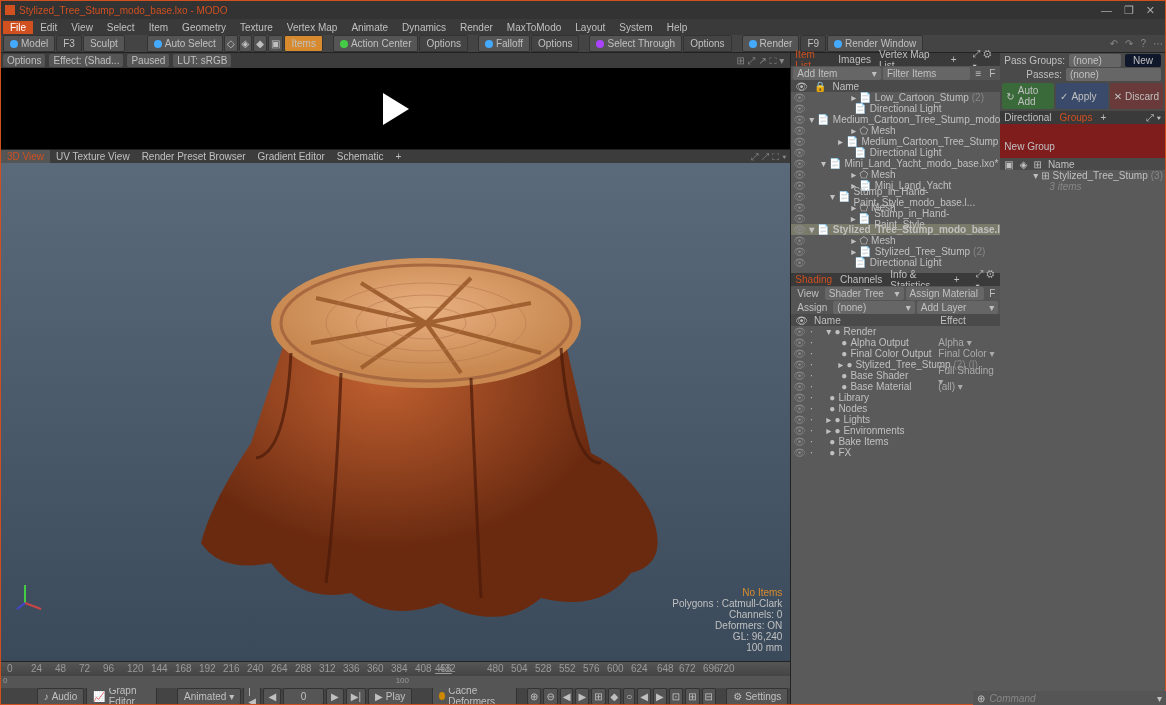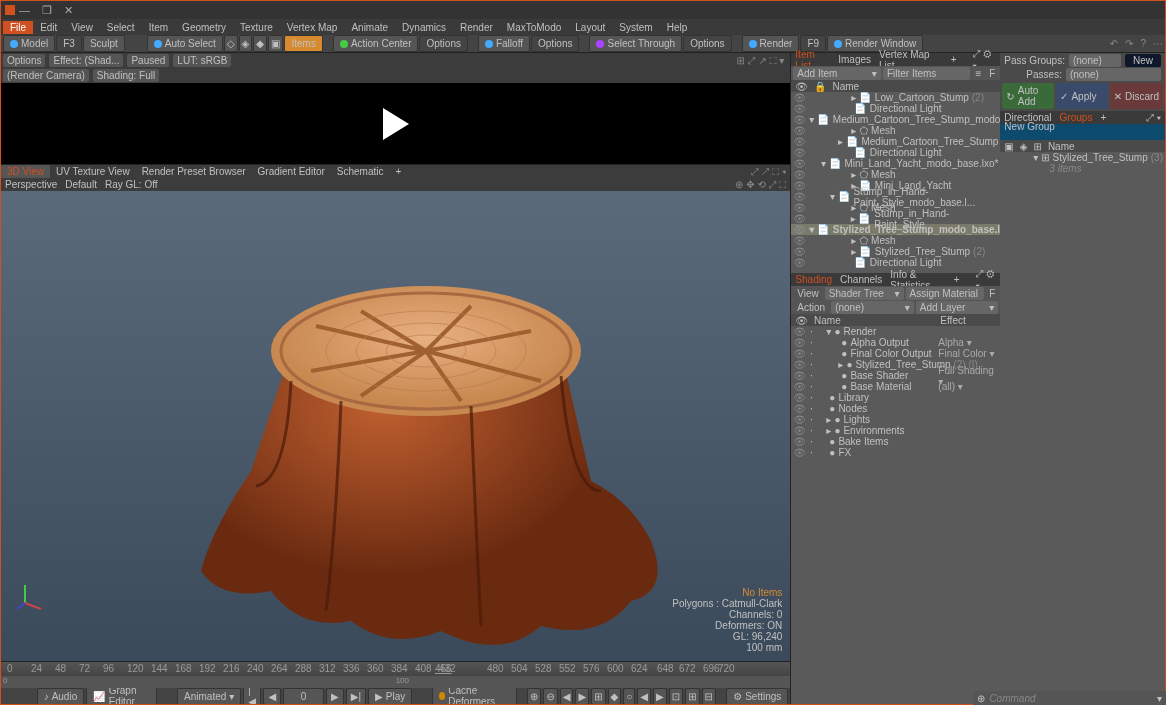--- a/index.html
+++ b/index.html
@@ -51,20 +51,21 @@
 .colbtns{display:flex;gap:2px;padding:2px}
 .cbtn{flex:1;padding:2px 4px;border-radius:2px;font-size:9px;display:flex;align-items:center;gap:3px;cursor:pointer}
 .cbtn.g{background:#3a6a3a}.cbtn.b{background:#3a4a6a}.cbtn.r{background:#6a3a3a}
 .cmdbar{position:absolute;bottom:0;right:0;width:193px;height:14px;background:#555;display:flex;align-items:center;padding:0 4px;gap:4px;font-size:9px}
 </style>
 </head>
 <body>
 
 <div class="titlebar">
 <span class="icon"></span>
+<span class="title">Stylized_Tree_Stump_modo_base.lxo - MODO</span>
 <div class="winbtns">
 <span class="winbtn">—</span>
 <span class="winbtn">❐</span>
 <span class="winbtn">✕</span>
 </div>
 </div>
 
 <div class="menubar">
 <span class="active">File</span>
 <span>Edit</span>
@@ -152,43 +153,32 @@
 <div class="main">
 <div class="leftcol">
 <div class="optbar">
 <span>Options</span>
 <span>Effect: (Shad...</span>
 <span>Paused</span>
 <span>LUT: sRGB</span>
 <div style="flex:1"></div>
 <span style="background:none;color:#888">⊞ ⤢ ↗ ⛶ ▾</span>
 </div>
-<div class="optbar">
-<span>(Render Camera)</span>
-<span>Shading: Full</span>
-</div>
 <div class="viewport">
 <div class="playicon"></div>
 </div>
 <div class="tabs">
 <span class="tab active">3D View</span>
 <span class="tab">UV Texture View</span>
 <span class="tab">Render Preset Browser</span>
 <span class="tab">Gradient Editor</span>
 <span class="tab">Schematic</span>
 <span class="tab">+</span>
 <div style="flex:1"></div>
 <span style="color:#888;padding:0 4px">⤢ ↗ ⛶ ▾</span>
-</div>
-<div class="view3dbar">
-<span>Perspective</span>
-<span>Default</span>
-<span>Ray GL: Off</span>
-<div style="flex:1"></div>
-<span style="color:#888">⊕ ✥ ⟲ ⤢ ⛶</span>
 </div>
 <div class="view3d">
 <svg class="stump" viewBox="0 0 520 440">
 <defs>
 <radialGradient id="bark" cx="40%" cy="30%">
               <stop offset="0%" stop-color="#c06030"></stop>
               <stop offset="100%" stop-color="#6a2a10"></stop>
             </radialGradient>
 <radialGradient id="top" cx="50%" cy="40%">
               <stop offset="0%" stop-color="#e8b080"></stop>
@@ -463,21 +453,21 @@
 <div class="dd">
             <span>Shader Tree</span>
             <span>▾</span>
           </div>
 <div class="dd">
             <span>Assign Material</span>
           </div>
 <span style="padding:0 3px">F</span>
 </div>
 <div class="subbar">
-<span style="padding:0 4px">Action</span>
+<span style="padding:0 4px">Assign</span>
 <div class="dd">
             <span>(none)</span>
             <span>▾</span>
           </div>
 <div class="dd">
             <span>Add Layer</span>
             <span>▾</span>
           </div>
 </div>
 <div class="treehdr">
@@ -618,21 +608,21 @@
           <span>Discard</span>
         </div>
 </div>
 <div class="panelhdr">
 <span>Directional</span>
 <span class="pht">Groups</span>
 <span>+</span>
 <div style="flex:1"></div>
         <span>⤢ ▾</span>
 </div>
-<div style="height:13px;background:#0c4a6e;padding:8px 4px;display:flex;align-items:flex-end">
+<div style="height:13px;background:#7f1d1d;padding:17px 4px;display:flex;align-items:flex-start">
         <span>New Group</span>
       </div>
 <div class="treehdr">
 <span>▣</span>
         <span>◈</span>
         <span>⊞</span>
 <span>Name</span>
 </div>
 <div class="tree" style="height:540px">
 <div class="ti">

